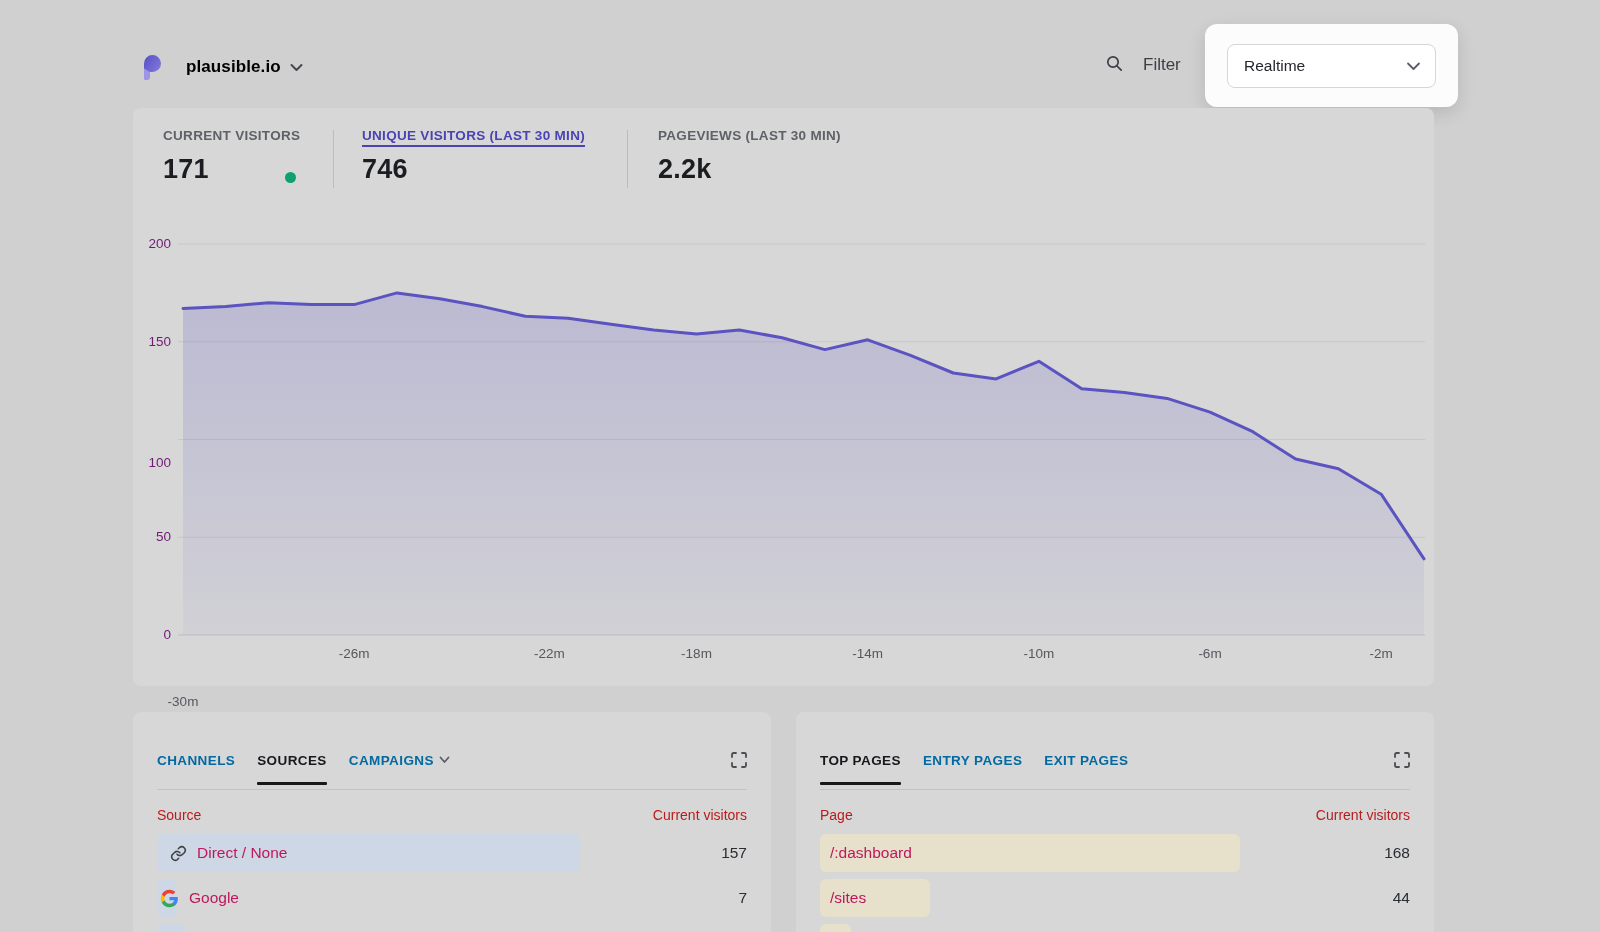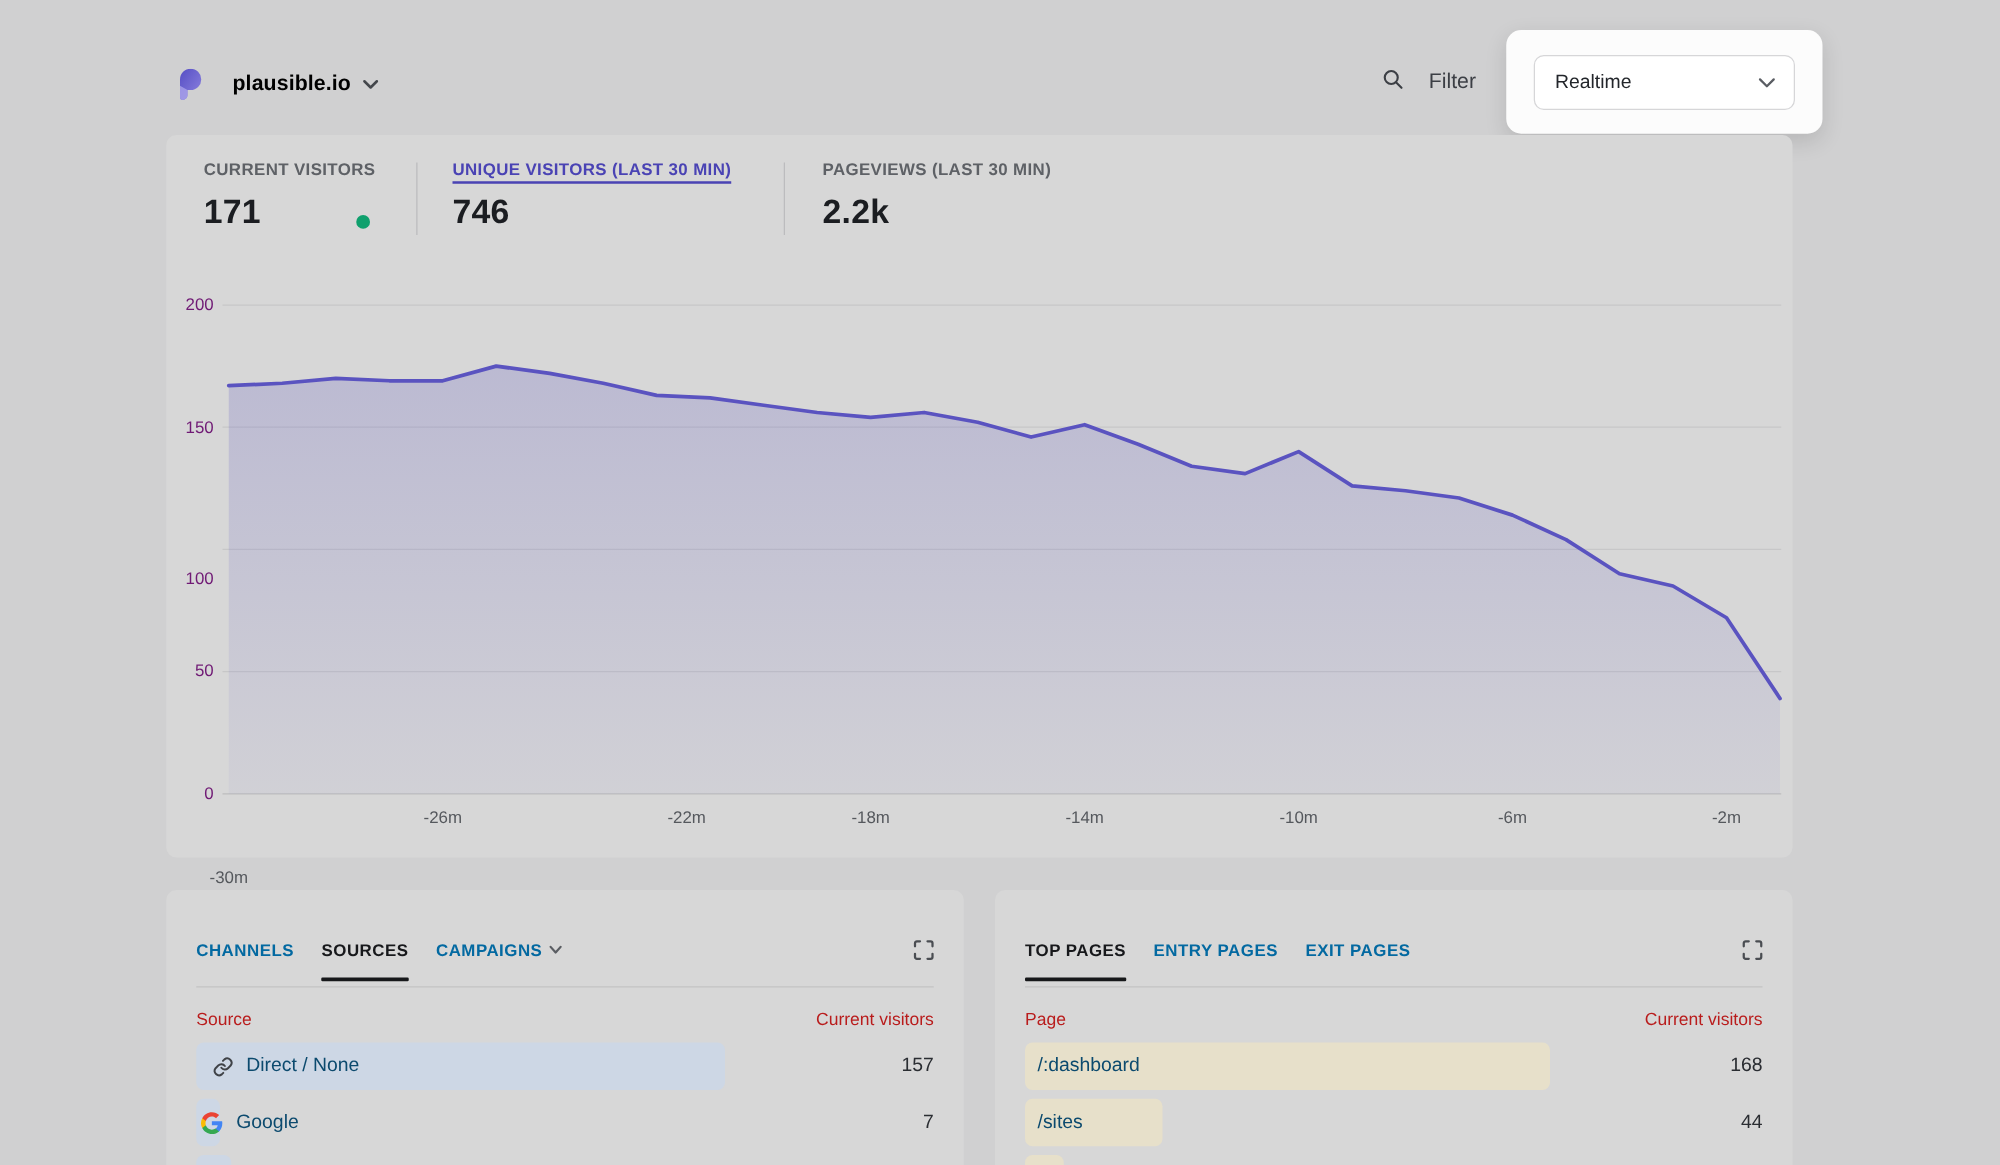--- a/index.html
+++ b/index.html
@@ -73,21 +73,21 @@
   .tab.active::after { content:""; position:absolute; left:0; right:0; bottom:-17px; height:3px; background:#17181a; border-radius:1px; }
   .panel-divider { position:absolute; left:24px; right:24px; top:77px; height:1px; background:#c3c3c4; }
   .expand-btn { position:absolute; right:22px; top:38px; width:20px; height:20px; cursor:pointer; }
 
   .cols { position:absolute; left:24px; right:24px; top:95px; display:flex; justify-content:space-between; font-size:14px; color:#b91c1c; }
   .p-row { position:absolute; left:24px; right:24px; height:38px; }
   .p-row .bar { position:absolute; left:0; top:0; height:38px; border-radius:6px; }
   #sources-card .bar { background: var(--source-bar, #cdd7e5); }
   #pages-card .bar   { background: var(--page-bar, #e7e0ca); }
   .p-row .row-content { position:absolute; left:0; top:0; height:38px; display:flex; align-items:center; padding-left:13px; gap:10px; }
-  .row-label { font-size:15.5px; color:#0c4a6e; }
+  .row-label { font-size:15.5px; color:#be185d; }
   .row-value { position:absolute; right:0; top:0; height:38px; display:flex; align-items:center; font-size:15.5px; font-weight:500; color:#2a2d32; }
   .row1 { top:122px; } .row2 { top:167px; } .row3 { top:212px; }
 
   svg { display:block; }
 </style>
 </head>
 <body>
 
 <div id="screen">
 

